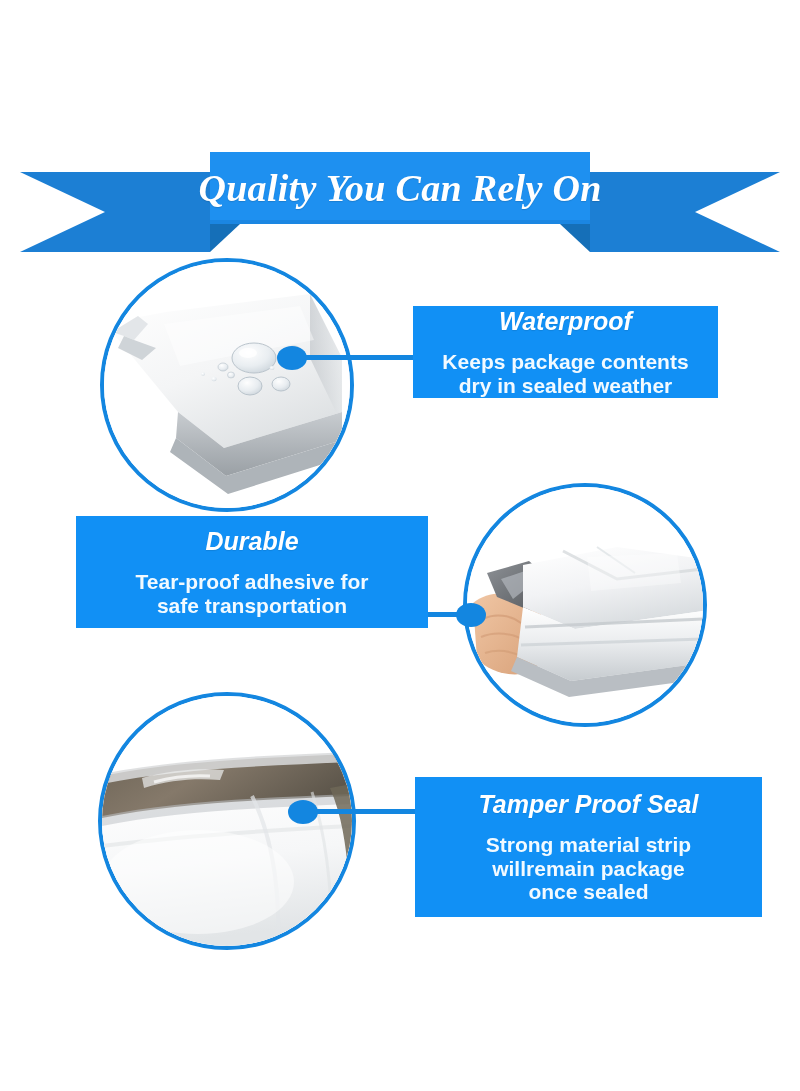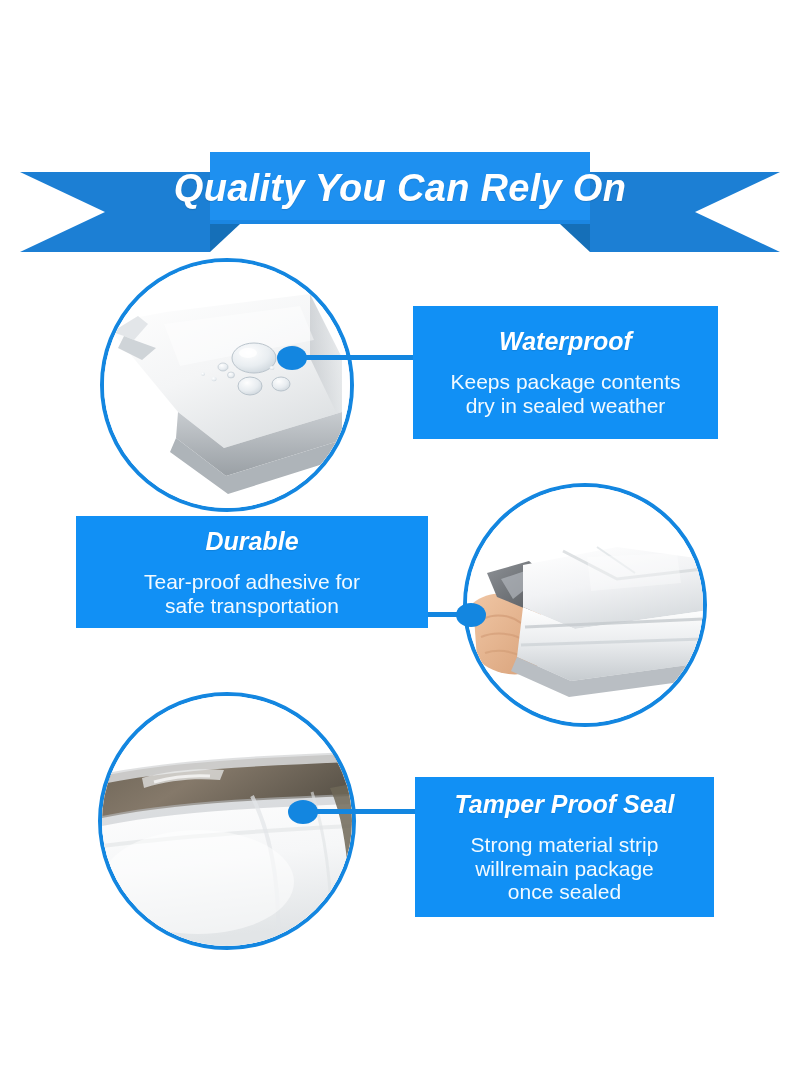--- a/index.html
+++ b/index.html
@@ -20,20 +20,21 @@
     background: #ffffff;
   }
 
   
   .ribbon {
     position: absolute;
     left: 10px;
     top: 152px;
     width: 780px;
     height: 100px;
+    font-family: Liberation Serif, serif;
   }
   .ribbon-title {
     position: absolute;
     left: 0;
     top: 0;
     width: 780px;
     height: 72px;
     display: flex;
     align-items: center;
     justify-content: center;
@@ -75,21 +76,21 @@
     font-size: 25px;
     font-weight: bold;
     font-style: italic;
     line-height: 1.12;
     color: #ffffff;
     text-shadow: 0 1px 1px rgba(0,0,0,0.10);
     white-space: nowrap;
   }
   .callout-body {
     font-size: 21px;
-    font-weight: normal;
+    font-weight: bold;
     line-height: 1.14;
     color: #F2FAFF;
     margin-top: 15px;
   }
   .callout-body span { display: block; white-space: nowrap; }
 
   
   .connector {
     position: absolute;
     background: #1386E0;
@@ -174,21 +175,21 @@
       <ellipse cx="127" cy="113" rx="3.5" ry="3" fill="url(#drop1)" stroke="#c3ccd3" stroke-width="0.7"></ellipse>
       <ellipse cx="110" cy="117" rx="2.6" ry="2.2" fill="url(#drop1)"></ellipse>
       <ellipse cx="186" cy="104" rx="3.2" ry="2.6" fill="url(#drop1)"></ellipse>
       <ellipse cx="168" cy="106" rx="2.4" ry="2" fill="url(#drop1)"></ellipse>
       <ellipse cx="99" cy="112" rx="2" ry="1.7" fill="url(#drop1)"></ellipse>
     </svg>
   </div>
   <div class="connector-dot" style="left:277px; top:346px;"></div>
   <div class="connector" style="left:292px; top:355px; width:124px;"></div>
 
-  <div class="callout" style="left:413px; top:306px; width:305px; height:133px;">
+  <div class="callout" style="left:413px; top:306px; width:305px; height:92px;">
     <div class="callout-title">Waterproof</div>
     <div class="callout-body">
       <span>Keeps package contents</span>
       <span>dry in sealed weather</span>
     </div>
   </div>
 
   <div class="photo-circle" style="left:463px; top:483px; width:236px; height:236px;">
     <svg class="photo-svg" viewBox="0 0 236 236">
       <defs>
@@ -283,21 +284,21 @@
       <path d="M210,96 C224,140 230,190 230,250" stroke="#dfe2e4" stroke-width="3" fill="none" opacity="0.6"></path>
 
       <path d="M228,92 C240,120 244,150 246,176 L250,176 L250,88 Z" fill="#6f6757" opacity="0.85"></path>
 
       <ellipse cx="96" cy="186" rx="96" ry="52" fill="#ffffff" opacity="0.5"></ellipse>
     </svg>
   </div>
   <div class="connector-dot" style="left:288px; top:800px;"></div>
   <div class="connector" style="left:303px; top:809px; width:115px;"></div>
 
-  <div class="callout" style="left:415px; top:777px; width:299px; height:140px;">
+  <div class="callout" style="left:415px; top:777px; width:347px; height:140px;">
     <div class="callout-title">Tamper Proof Seal</div>
     <div class="callout-body">
       <span>Strong material strip</span>
       <span>willremain package</span>
       <span>once sealed</span>
     </div>
   </div>
 
 </div>
 

